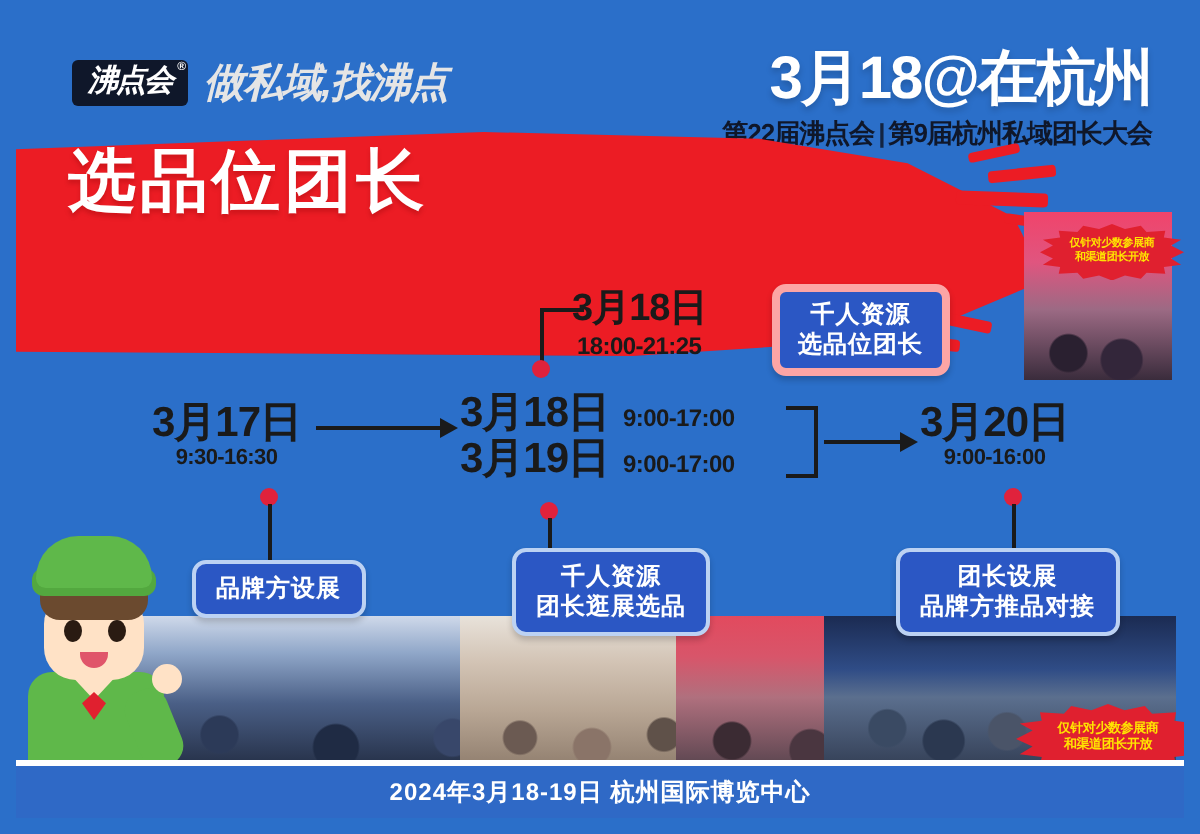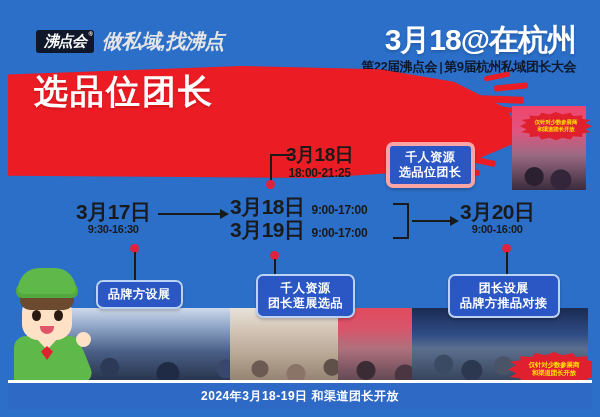--- a/index.html
+++ b/index.html
@@ -294,15 +294,15 @@
       <div class="m-eye r"></div>
       <div class="m-mouth"></div>
       <div class="m-collar"></div>
       <div class="m-tie"></div>
     </div>
 
   </div>
 
   <div class="whitebar"></div>
   <div class="footer">
-    <span>2024年3月18-19日  和渠道团长开放</span>
+    <span>2024年3月18-19日  杭州国际博览中心</span>
   </div>
 </div>
 
 </body></html>

